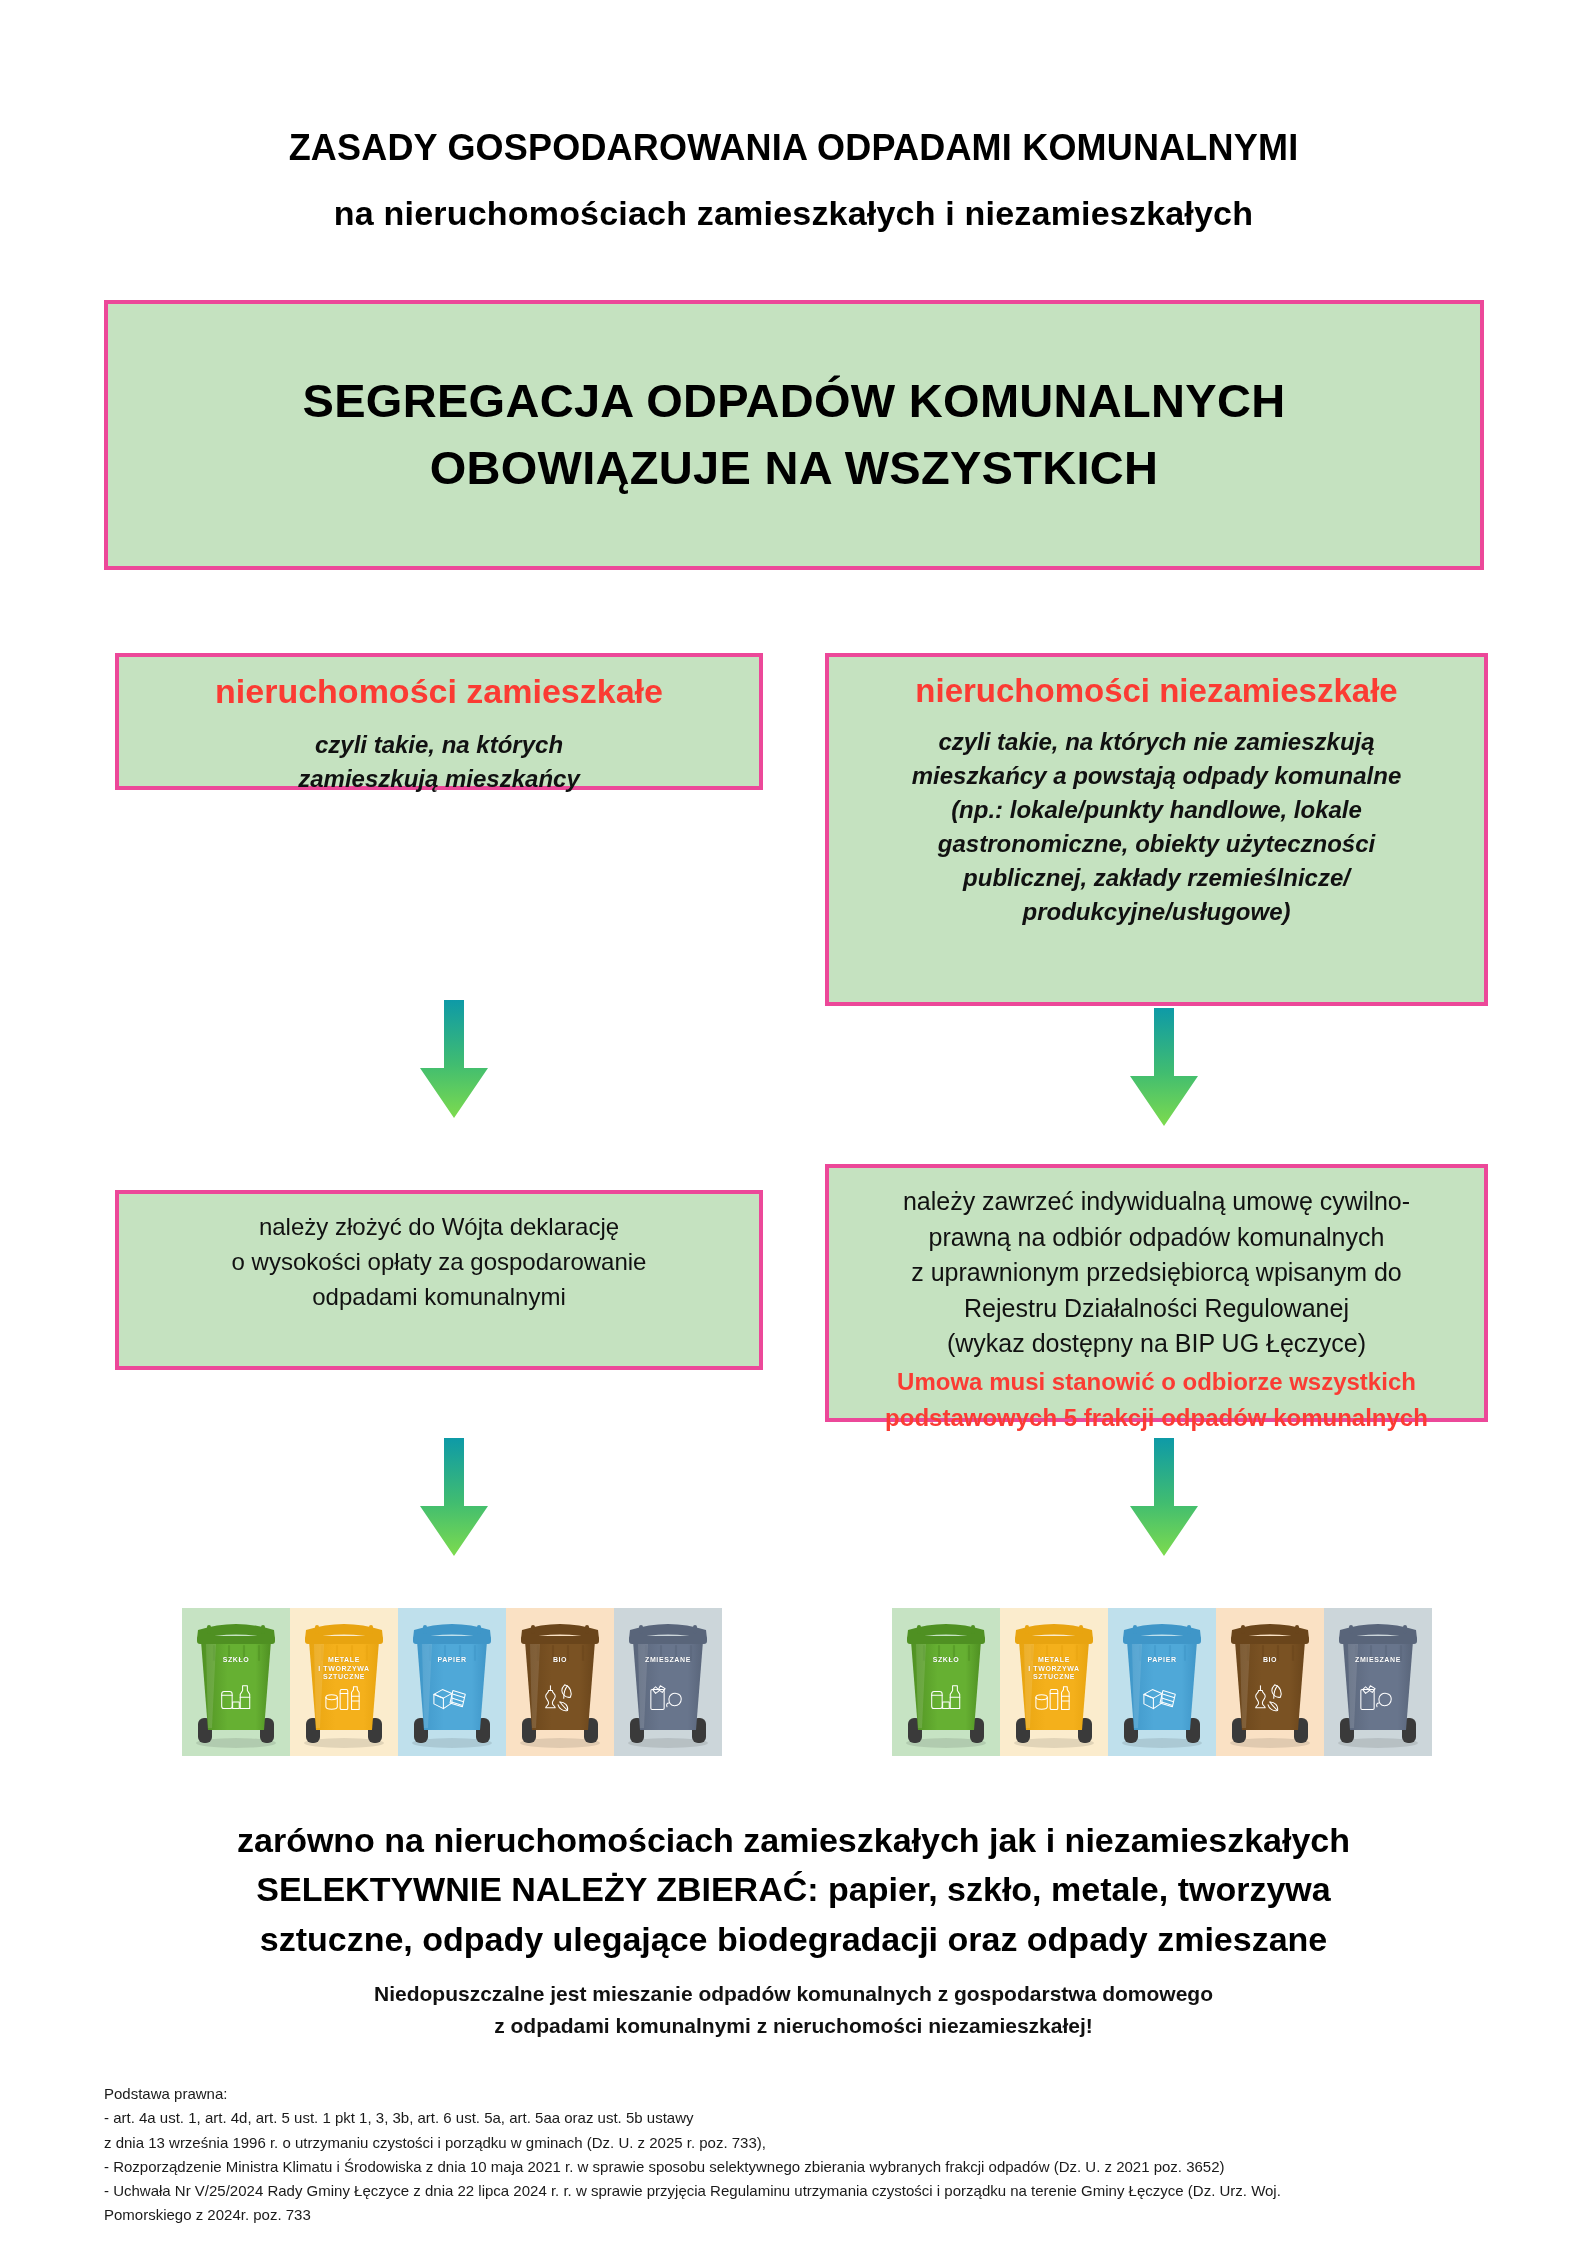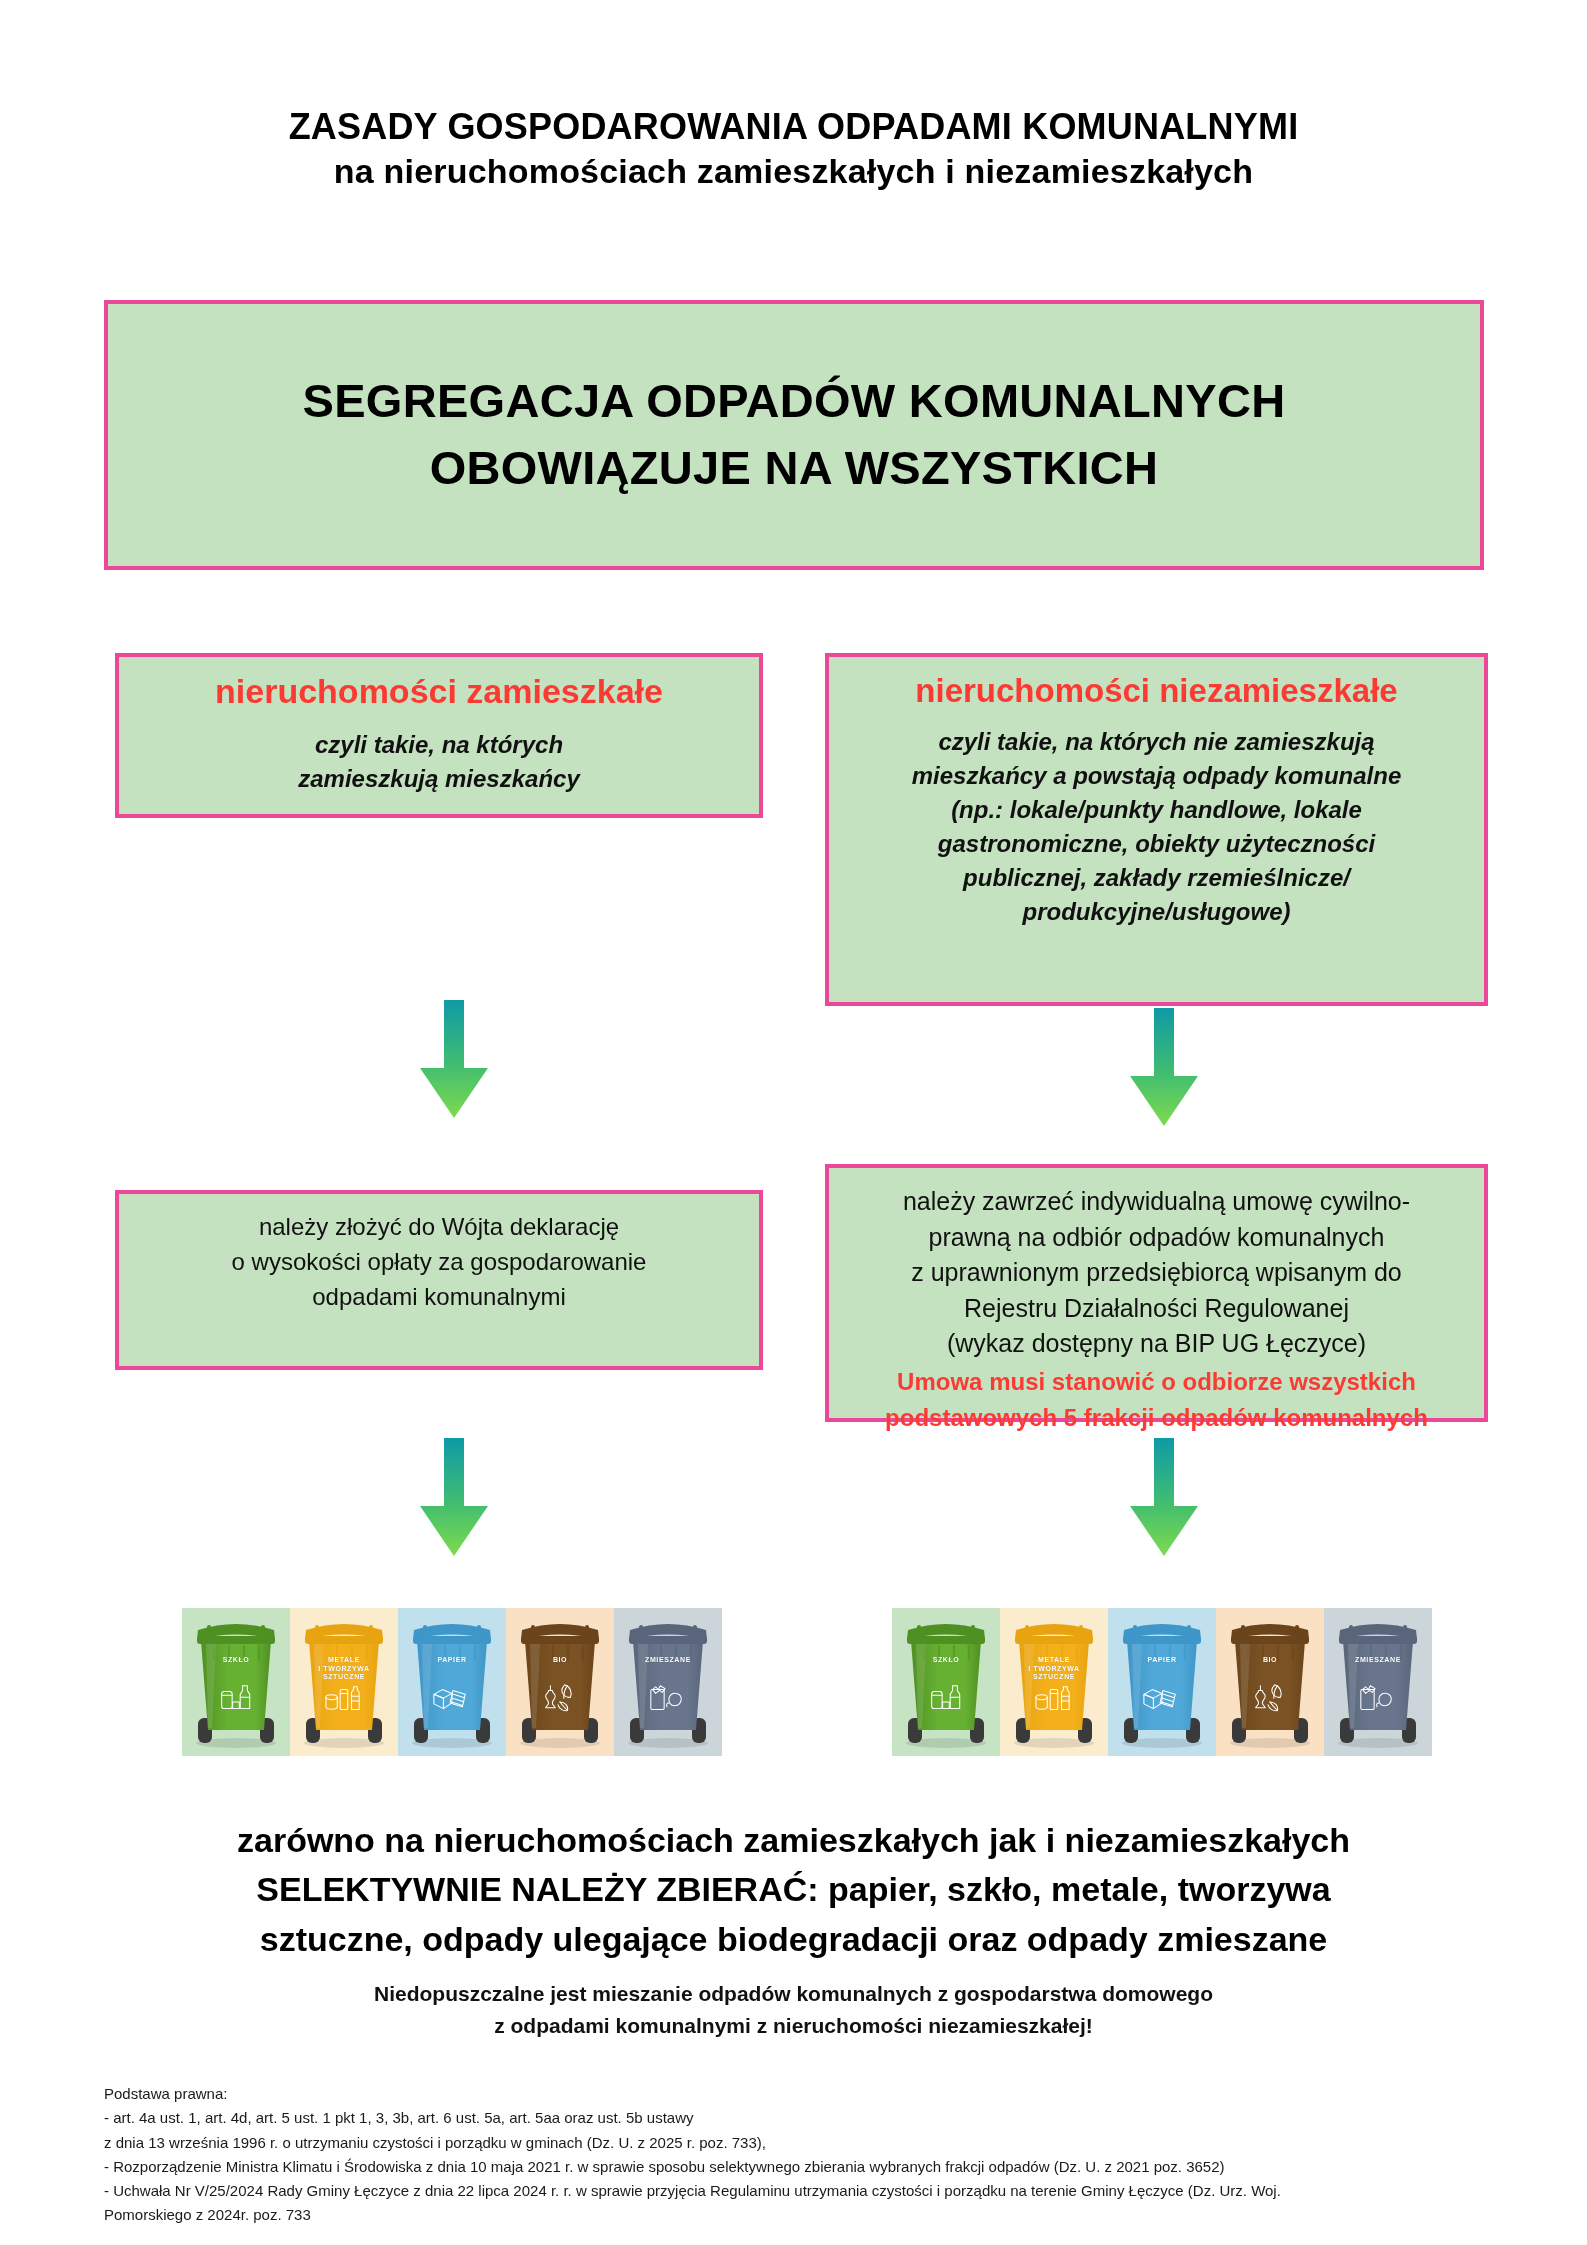--- a/index.html
+++ b/index.html
@@ -16,20 +16,21 @@
   
   .title-block{
     position:absolute; left:0; top:104px; width:1587px;
     text-align:center;
   }
   .title-line{
     font-weight:bold;
     letter-spacing:0.2px;
     line-height:1.28;
     color:#000;
+    margin-top:21px;
   }
   .title-1{font-size:36px;}
   .title-2{font-size:34px;}
 
   
   .panel{
     position:absolute;
     background:#c5e2c0;
     border:4px solid #ec4899;
     box-sizing:border-box;
@@ -40,21 +41,21 @@
     left:104px; top:300px; width:1380px; height:270px;
     display:flex; align-items:center; justify-content:center;
   }
   .hero-inner{width:100%;text-align:center;}
   .hero-line{
     font-size:47px; font-weight:bold; color:#000;
     line-height:1.42; letter-spacing:0.3px;
   }
 
   
-  .def-left{left:115px; top:653px; width:648px; height:165px;}
+  .def-left{left:115px; top:653px; width:648px; height:137px;}
   .def-right{left:825px; top:653px; width:663px; height:353px;}
   .def-inner{padding:14px 22px 10px 22px; text-align:center;}
   .def-head{
     color:#fb3b33; font-size:34px; font-weight:bold;
     line-height:1.2; margin-bottom:16px;
   }
   .def-right .def-head{font-size:33px;margin-bottom:14px;}
   .def-body{
     font-size:24px; font-weight:bold; font-style:italic;
     line-height:1.42; color:#111;

